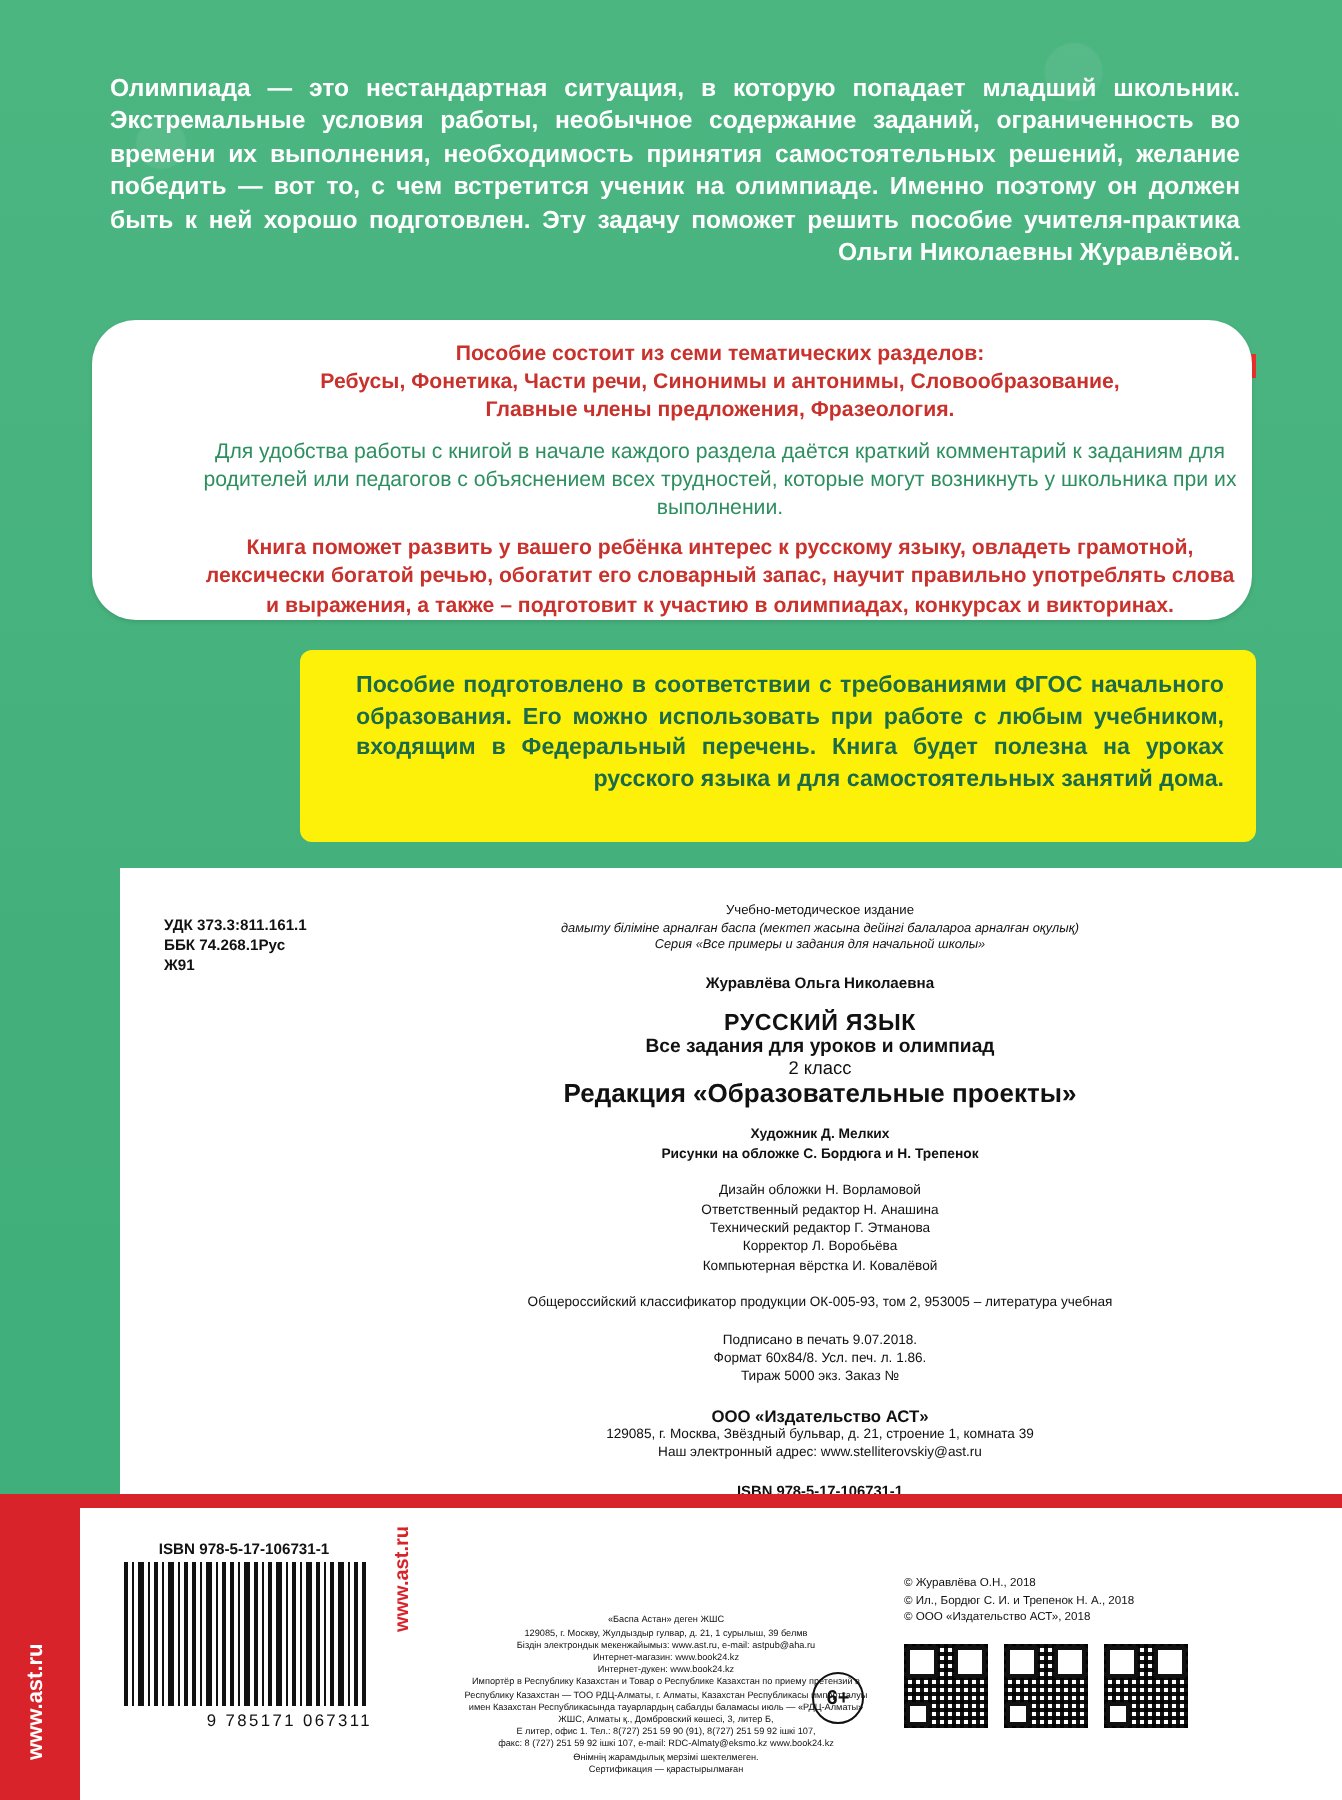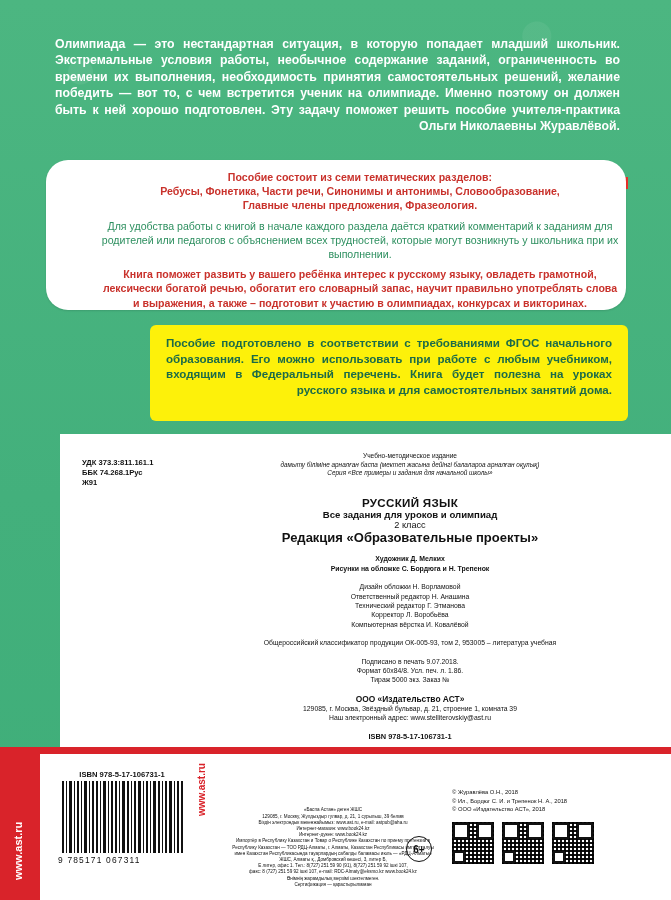--- a/index.html
+++ b/index.html
@@ -58,21 +58,21 @@
   .arrow {
     position:absolute; left:566px; top:168px; width:62px; height:30px;
   }
 
   
   .panel-yellow {
     position:absolute; left:150px; top:325px; width:478px; height:96px;
     background:#fdf10a; border-radius:6px;
   }
   .panel-yellow .py-text {
-    padding:10px 16px 0 16px;
+    padding:10px 16px 0 28px;
     color:#1c6b48; font-size:11.6px; font-weight:bold; line-height:15.6px;
     text-align:justify; text-align-last:right;
   }
 
   
   .colophon {
     position:absolute; left:60px; top:434px; width:616px; height:320px;
     background:#ffffff;
   }
 
@@ -108,21 +108,21 @@
     background:#ffffff; border:0;
   }
   .isbn-top {
     font-size:7.6px; font-weight:bold; color:#111; text-align:center; margin-bottom:2px;
   }
   .bars { height:72px; width:124px; margin:0 auto; position:relative; }
   .bars i {
     position:absolute; top:0; bottom:0; background:#111;
   }
   .barnum {
-    font-size:8.4px; letter-spacing:1.2px; text-align:left; color:#111; margin-top:2px;
+    font-size:8.4px; letter-spacing:1.2px; text-align:right; color:#111; margin-top:2px;
     font-family:"Liberation Sans", sans-serif;
   }
 
   .site-vert {
     position:absolute; left:196px; bottom:14px; width:22px; height:118px;
   }
   .site-vert span {
     display:block; transform:rotate(-90deg) translate(-48px,0); transform-origin: left top;
     white-space:nowrap; color:#d9232a; font-weight:bold; font-size:10px;
   }
@@ -211,20 +211,21 @@
       <div>УДК 373.3:811.161.1</div>
       <div>ББК 74.268.1Рус</div>
       <div>Ж91</div>
     </div>
 
     <div class="centerblock">
       <div class="cb-sm">Учебно-методическое издание</div>
       <div class="cb-it">дамыту бiлiмiне арналған баспа (мектеп жасына дейiнгi балалароа арналған оқулық)</div>
       <div class="cb-it">Серия «Все примеры и задания для начальной школы»</div>
       <div class="cb-gap"></div>
+      <div class="cb-author">Журавлёва Ольга Николаевна</div>
       <div class="cb-gap"></div>
       <div class="cb-title">РУССКИЙ ЯЗЫК</div>
       <div class="cb-sub">Все задания для уроков и олимпиад</div>
       <div class="cb-class">2 класс</div>
       <div class="cb-red">Редакция «Образовательные проекты»</div>
       <div class="cb-gap"></div>
       <div class="cb-line-b">Художник Д. Мелких</div>
       <div class="cb-line-b">Рисунки на обложке С. Бордюга и Н. Трепенок</div>
       <div class="cb-gap"></div>
       <div class="cb-line">Дизайн обложки Н. Ворламовой</div>

